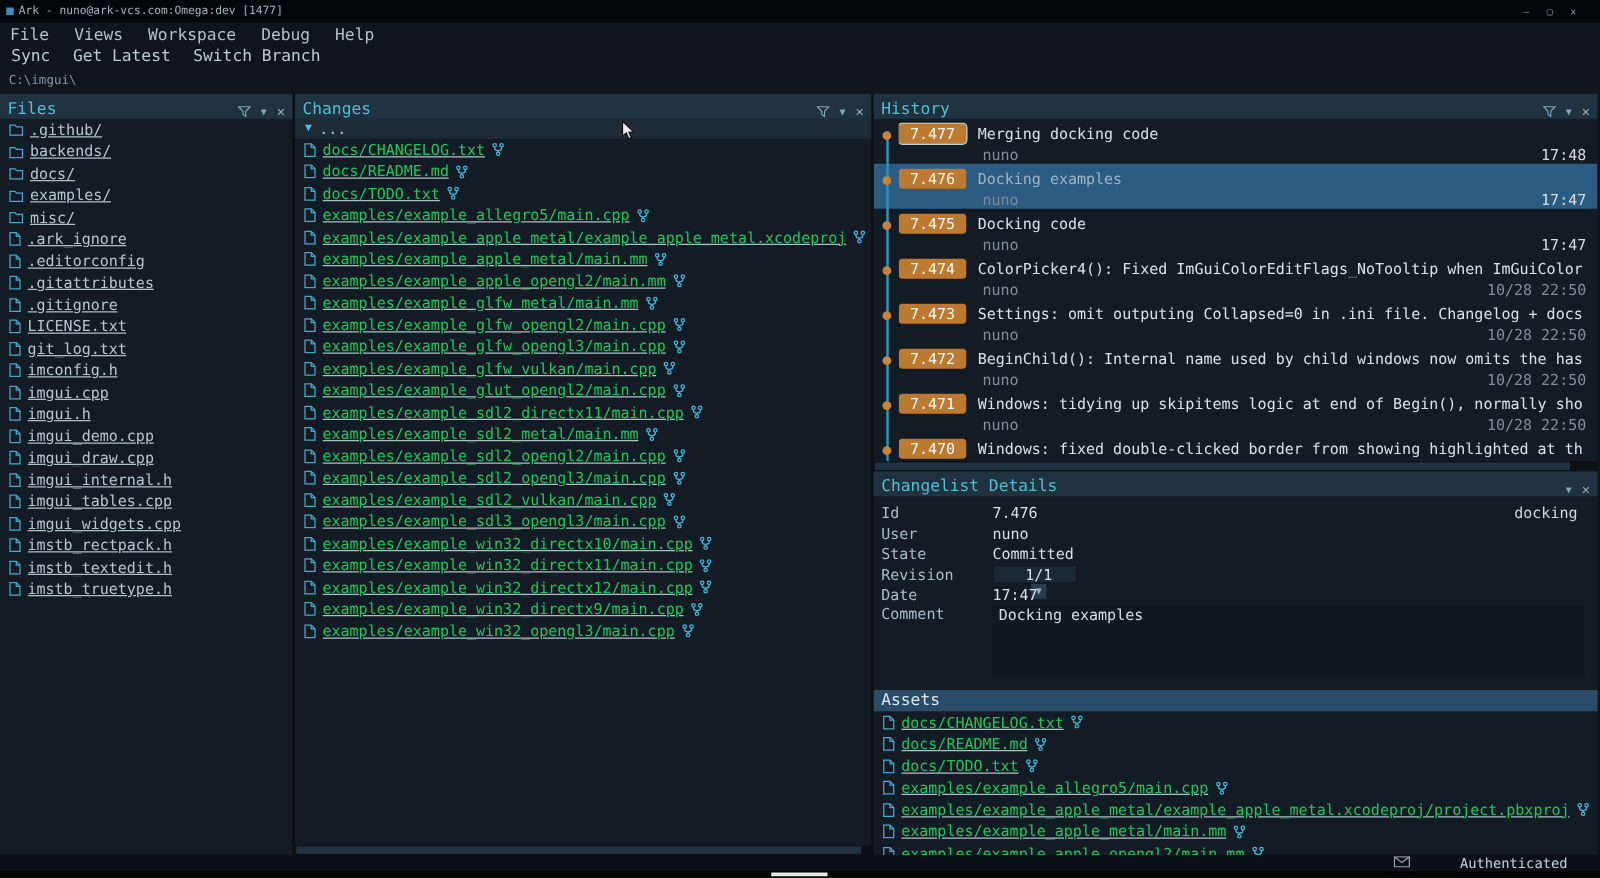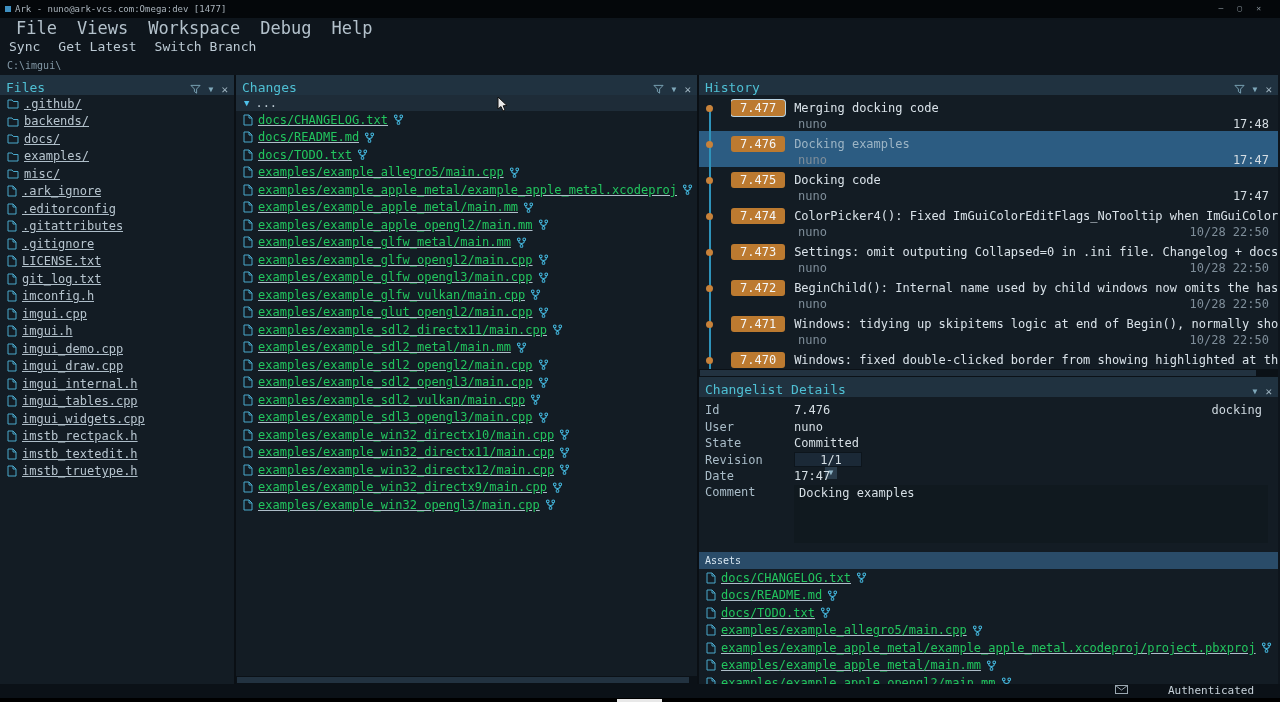--- a/index.html
+++ b/index.html
@@ -5,21 +5,21 @@
   * { margin:0; padding:0; box-sizing:border-box; }
   html,body { width:1280px; height:702px; overflow:hidden; }
   body { font-family:"DejaVu Sans Mono", monospace; background:#0e151c; color:#aebec9; font-size:12px; }
   .window { width:1280px; height:702px; display:flex; flex-direction:column; position:relative; }
 
   
   .titlebar { height:20px; background:#04070a; display:flex; align-items:center; justify-content:space-between; padding:0 5px; font-size:9px; color:#aab4bc; }
   .tb-left { display:flex; align-items:center; gap:4px; }
   .tb-icon { width:6px; height:6px; background:#3e8fc0; display:inline-block; }
   .tb-controls { display:flex; gap:14px; padding-right:14px; color:#8b969e; font-size:8px; }
-  .menubar { height:20px; display:flex; align-items:center; gap:20px; padding:0 16px; font-size:17px; color:#b3c1cb; }
+  .menubar { height:20px; display:flex; align-items:flex-end; gap:20px; padding:0 8px; font-size:13px; color:#b3c1cb; }
   .menu-item { cursor:default; }
   .toolbar { height:20px; display:flex; align-items:center; gap:18px; padding:0 9px; font-size:13px; color:#bccad4; }
   .pathbar { height:22px; display:flex; align-items:center; padding:0 7px; font-size:10px; color:#8398a6; }
 
   
   .main { height:609px; display:flex; }
   .panel { display:flex; flex-direction:column; background:#131c24; }
   .files-panel { width:236px; border-right:2px solid #0a0f14; }
   .changes-panel { width:463px; border-right:2px solid #0a0f14; }
   .right-panel { width:579px; }
@@ -39,21 +39,21 @@
   .icon svg { display:block; }
   .root-row { height:16px; background:#1e2c38; display:flex; align-items:center; gap:6px; padding:0 8px; color:#b7c5cf; flex:none; }
   .tri { color:#4fc1e9; font-size:9px; }
 
   .hscroll { height:8px; background:#0b1117; position:relative; flex:none; }
   .hscroll .thumb { position:absolute; top:1px; bottom:1px; left:1px; background:#223240; }
 
   
   .history-list { position:relative; height:274px; overflow:hidden; flex:none; }
   .history-list::before { content:''; position:absolute; left:10px; top:10px; bottom:0; width:2px; background:#2f93ba; z-index:2; }
-  .hrow { position:relative; height:36px; padding-left:32px; display:flex; flex-direction:column; }
+  .hrow { position:relative; height:36px; padding-left:20px; display:flex; flex-direction:column; }
   .hrow.selected { background:#2c5c82; }
   .hrow .dot { position:absolute; left:7px; top:10px; width:7px; height:7px; border-radius:50%; background:#c8823a; z-index:3; }
   .hline1 { display:flex; align-items:center; gap:9px; height:19px; margin-top:3px; overflow:hidden; }
   .rev-badge { background:#bc7a30; color:#f4f6f7; padding:0 9px; border-radius:3px; font-size:12px; line-height:16px; flex:none; }
   .rev-badge.current { box-shadow:0 0 0 1px #b9d4e4; }
   .htitle { color:#d9e2e9; overflow:hidden; white-space:nowrap; }
   .hrow.selected .htitle { color:#9db5c5; }
   .hline2 { display:flex; align-items:center; padding-left:67px; height:14px; font-size:12px; color:#7f8e9a; }
   .htime { margin-left:auto; padding-right:9px; color:#d5dde3; }
   .htime.muted { color:#7f8e9a; }
@@ -63,21 +63,21 @@
   .dfield { display:flex; align-items:center; height:16.5px; padding:0 6px; }
   .dlabel { width:89px; flex:none; color:#a9bcc8; }
   .dvalue { color:#d6dfe5; }
   .dextra { margin-left:auto; padding-right:10px; color:#cdd7de; }
   .rev-select { display:inline-flex; align-items:center; justify-content:space-between; width:68px; height:15px; background:#1b2937; border:1px solid #0d151c; padding-left:6px; color:#d6dfe5;flex-direction:column; }
   .rev-select .sel-caret { background:#2a3c4b; color:#8fb4c6; font-size:8px; padding:2px 4px; line-height:1; }
   .dfield.comment { height:auto; align-items:flex-start; }
   .comment-box { flex:1; min-height:58px; background:#10191f; padding:1px 5px; color:#d6dfe5; margin-right:4px; }
 
   
-  .assets-header { height:17px; background:#2a4c69; color:#d8e7f2; display:flex; align-items:center; padding:0 6px; font-size:10px; flex:none; }
+  .assets-header { height:17px; background:#2a4c69; color:#d8e7f2; display:flex; align-items:center; padding:0 6px; font-size:13px; flex:none; }
   .assets-list { height:115px; overflow:hidden; }
 
   
   .statusbar { height:15px; background:#0b1117; display:flex; align-items:center; justify-content:flex-end; padding:0 26px; font-size:11px; color:#c6d1d9; }
   .statusbar .env { margin-right:40px; }
   .bottomstrip { height:5px; background:#000; position:relative; }
   .bottomstrip .whitebox { position:absolute; left:617px; top:1px; width:45px; height:3px; background:#e8e8e8; }
 
   .mouse-cursor { position:absolute; left:497px; top:96px; z-index:50; pointer-events:none; }
 </style>

